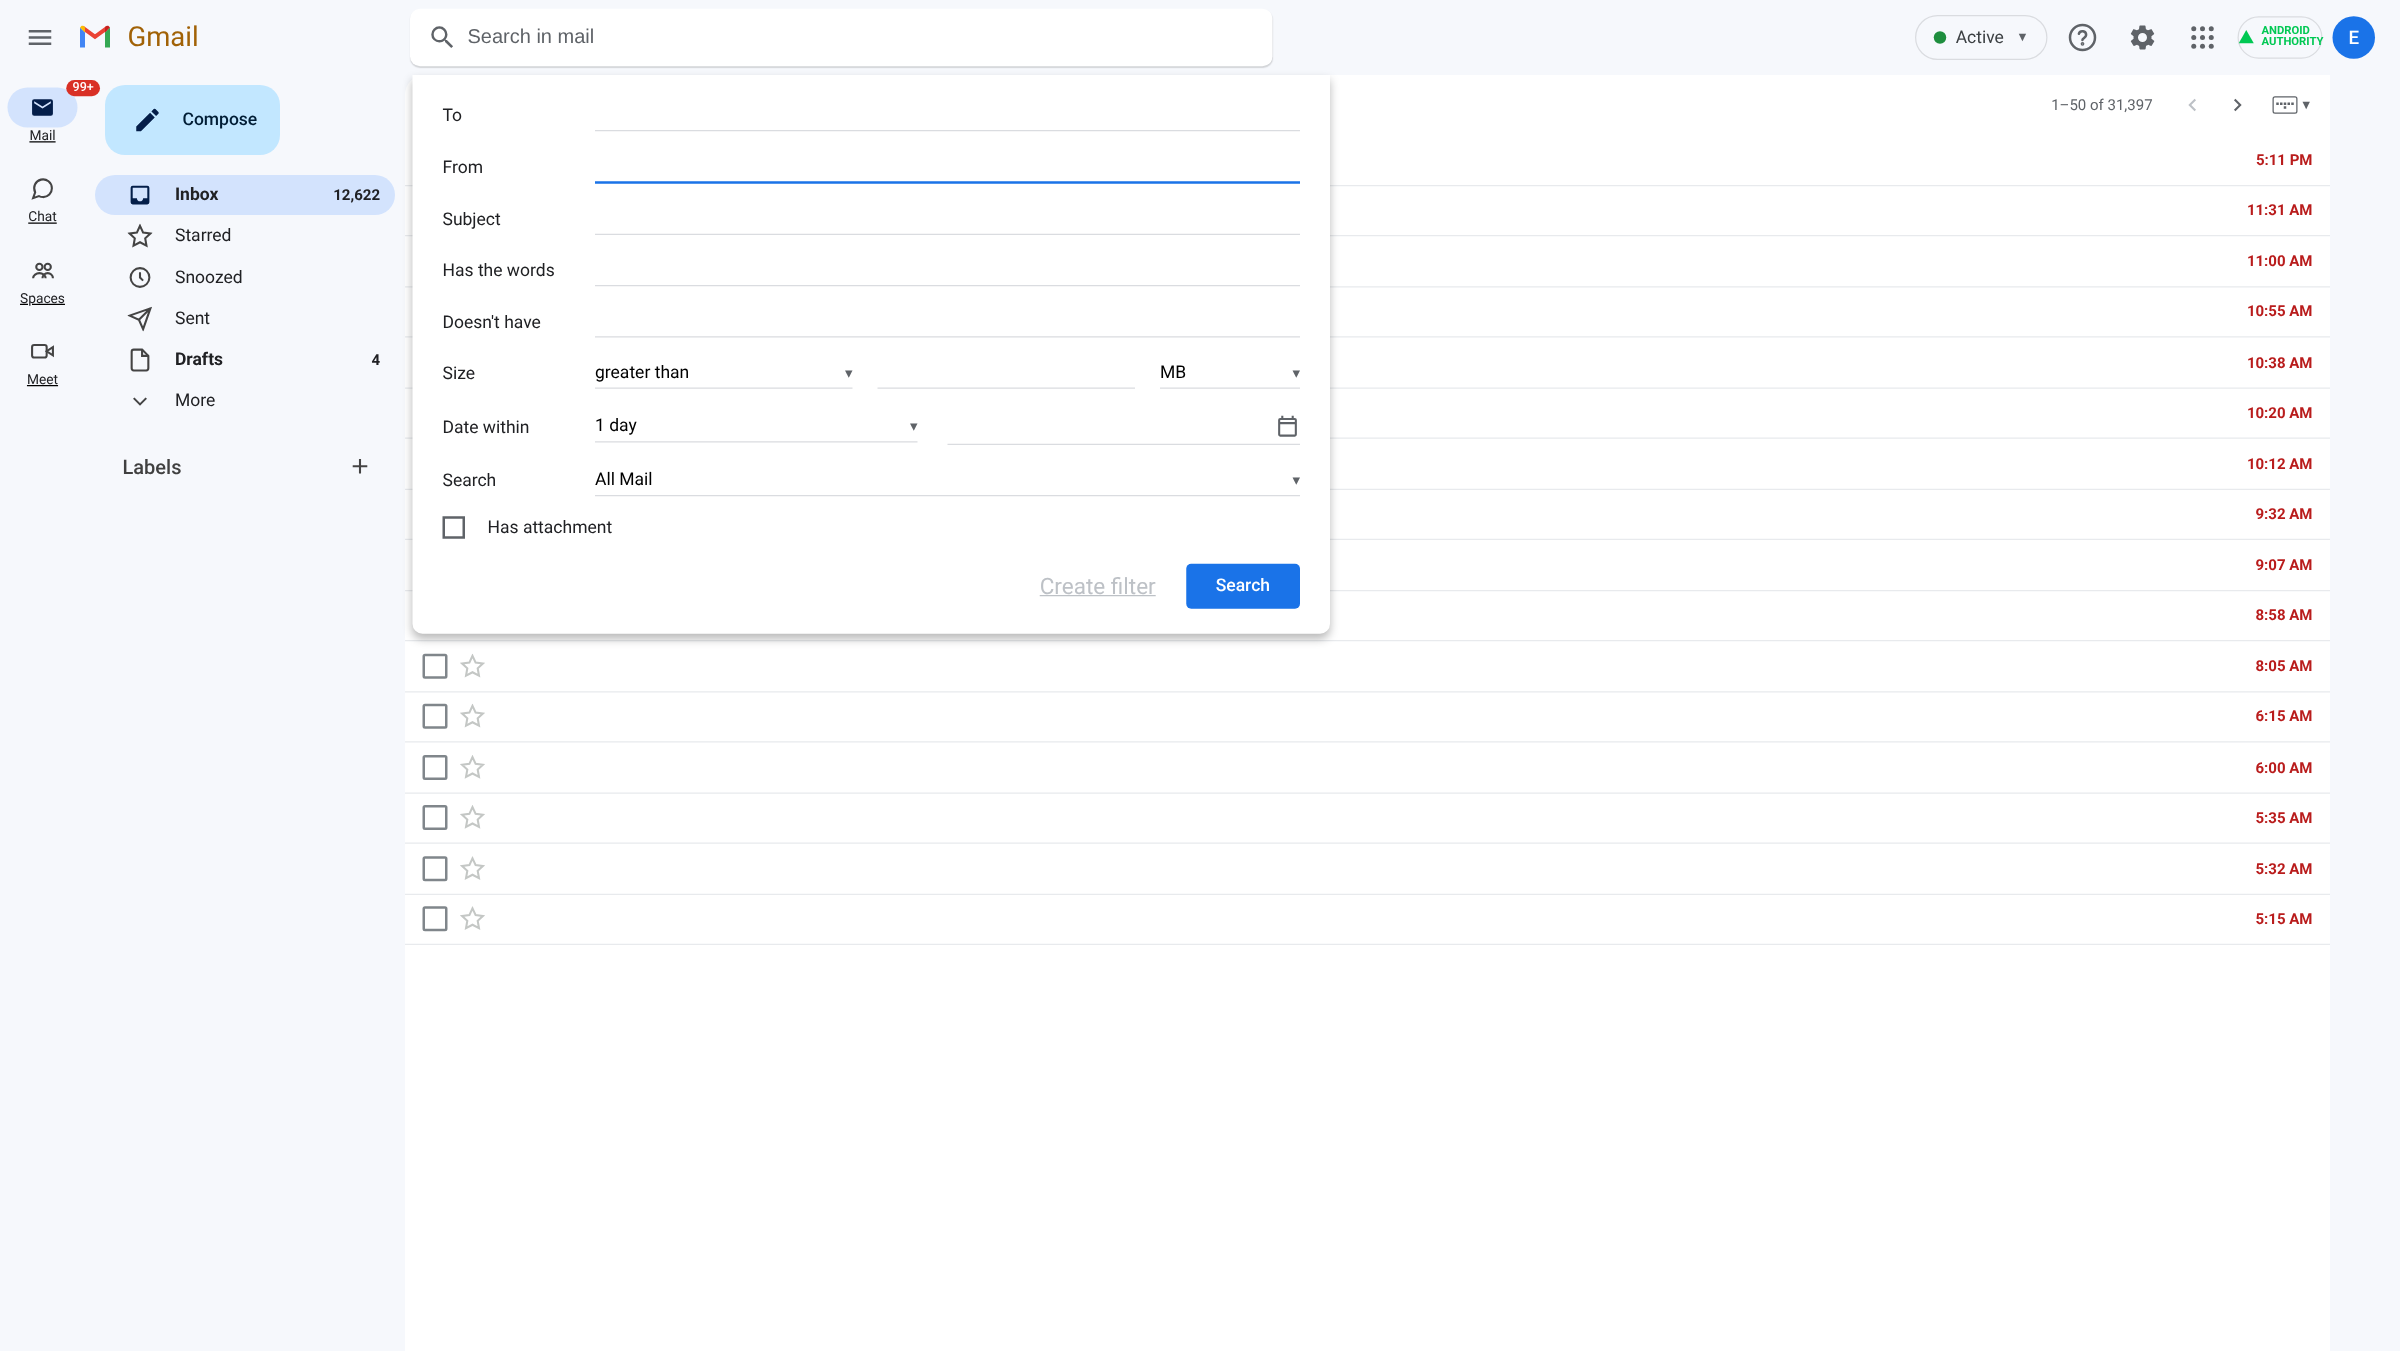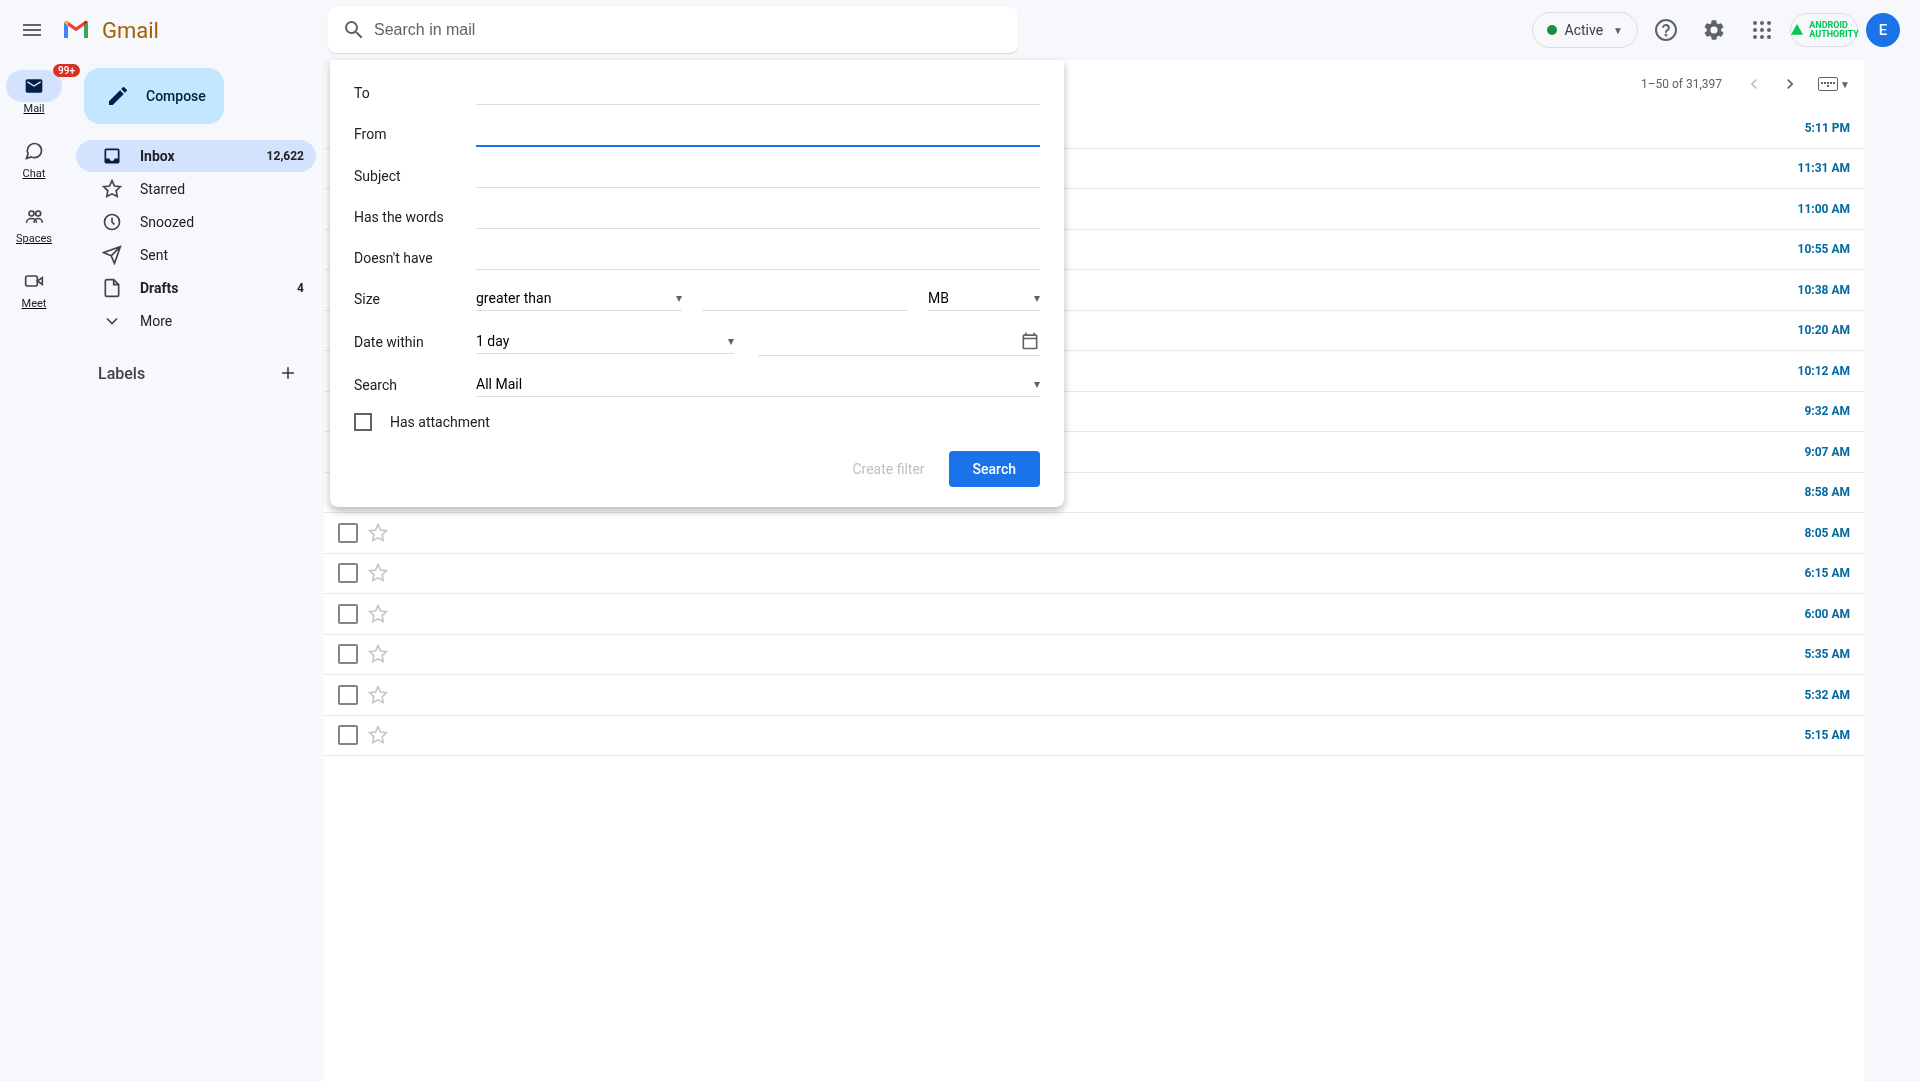--- a/index.html
+++ b/index.html
@@ -54,40 +54,40 @@
     .page-btn.disabled { color: #bdc1c6; }
     .input-type-btn { display: flex; align-items: center; gap: 2px; margin-left: 8px; }
 
     .email-list { overflow-y: auto; }
     .email-row { height: 40.5px; border-bottom: 1px solid #e8eaed; display: flex; align-items: center; padding: 0 14px; font-size: 14px; color: #202124; }
     .row-checkbox { width: 20px; height: 20px; border: 2px solid #80868b; border-radius: 2px; margin-right: 10px; cursor: pointer; flex-shrink: 0; }
     .row-star { width: 20px; height: 20px; display: flex; align-items: center; justify-content: center; margin-right: 14px; cursor: pointer; color: #c4c7c5; flex-shrink: 0; }
     .row-sender { width: 200px; font-weight: 700; white-space: nowrap; overflow: hidden; flex-shrink: 0; }
     .row-subject { flex: 1; white-space: nowrap; overflow: hidden; text-overflow: clip; font-weight: 700; }
     .row-snippet-part { font-weight: 400; color: #5f6368; }
-    .row-time { margin-left: auto; font-size: 12px; font-weight: 700; color: #0369a1; padding-left: 20px; flex-shrink: 0; }
+    .row-time { margin-left: auto; font-size: 12px; font-weight: 700; color: #b91c1c; padding-left: 20px; flex-shrink: 0; }
 
     
     .search-dropdown { position: absolute; top: 60px; left: 330px; width: 734px; background: #fff; border-radius: 0 0 8px 8px; box-shadow: 0 4px 8px rgba(0,0,0,0.28); padding: 20px 24px 20px 24px; z-index: 100; }
     .form-row { display: flex; align-items: center; margin-bottom: 16px; }
     .form-label { width: 122px; font-size: 14px; color: #202124; }
     .form-input { flex: 1; border: none; border-bottom: 1px solid #dadce0; padding: 4px 0; font-size: 14px; outline: none; }
     .focused-input { border-bottom: 2px solid #1a73e8 !important; }
     .form-select { flex: 1; border: none; border-bottom: 1px solid #dadce0; padding: 4px 0; font-size: 14px; background: transparent; display: flex; align-items: center; justify-content: space-between; cursor: pointer; }
     .size-row .form-select { max-width: 258px; }
     .size-value-input { width: 146px; margin: 0 20px; }
     .size-unit { width: 112px !important; flex: 0 0 112px; }
     .date-value-input { flex: 1; margin-left: 24px; position: relative; }
     .calendar-icon { color: #5f6368; cursor: pointer; }
     .search-label-select { flex: 1; }
     .attach-row { display: flex; align-items: center; gap: 18px; margin: 4px 0 20px 0; }
     .attach-check { width: 18px; height: 18px; border: 2px solid #5f6368; cursor: pointer; }
     .attach-label { font-size: 14px; color: #202124; }
     .dropdown-actions { display: flex; justify-content: flex-end; gap: 24px; align-items: center; }
-    .create-filter { font-size: 14px; color: #bdc1c6; cursor: default; }
+    .create-filter { font-size: 18px; color: #bdc1c6; cursor: default; text-decoration: underline; }
     .search-btn { background: #1a73e8; color: #fff; font-size: 14px; padding: 10px 24px; border-radius: 4px; cursor: pointer; font-weight: 500; }
     .dropdown-triangle::after { content: '▾'; color: #5f6368; font-size: 12px; margin-left: 4px; }
 
     .kbd-icon { width: 20px; height: 14px; border: 1.5px solid #5f6368; border-radius: 2px; display: flex; flex-wrap: wrap; padding: 1px; gap: 1px; justify-content: center; align-content: center; }
     .kbd-icon span { width: 2px; height: 2px; background: #5f6368; }
 
     svg { flex-shrink: 0; }
   </style>
 </head>
 <body>

